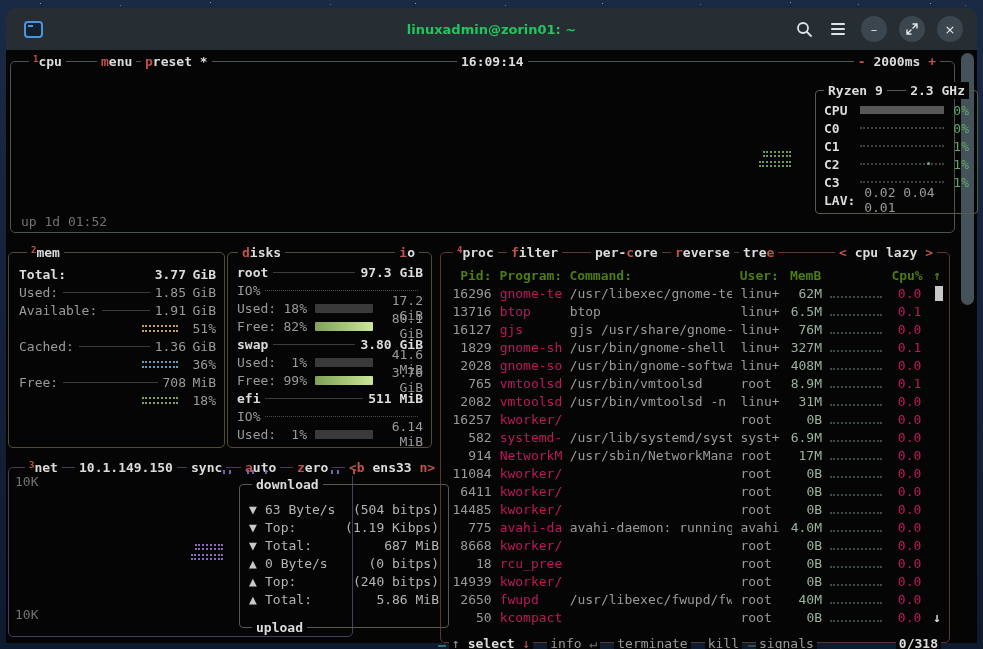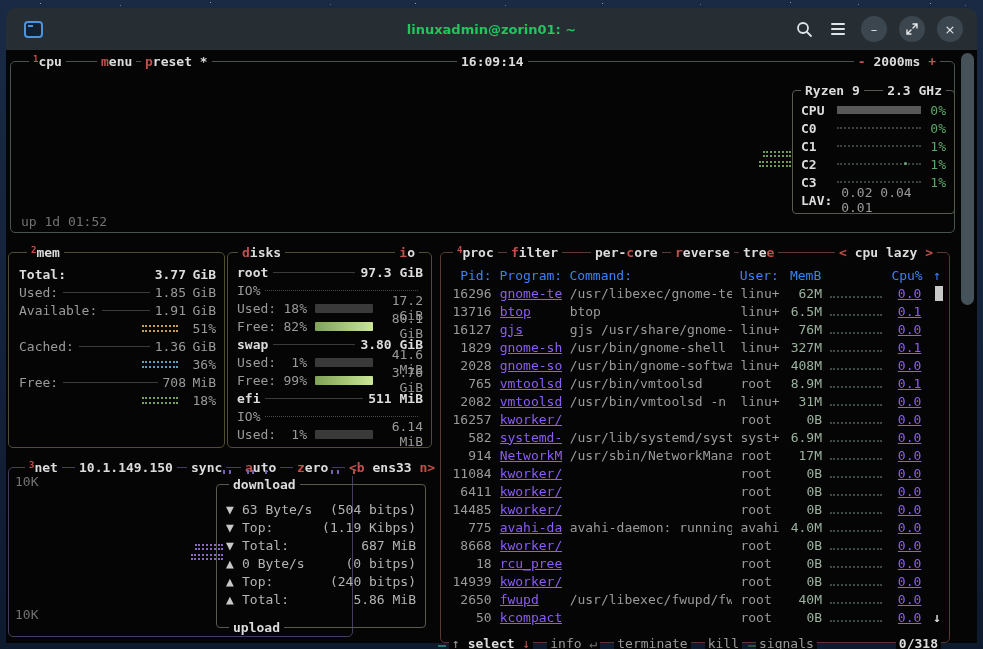--- a/index.html
+++ b/index.html
@@ -33,29 +33,29 @@
   .term-scrollbar { position:absolute; right:9px; top:53px; width:13px; height:252px;
     background:#46525a; border-radius:7px; }
 
   
   .box { position:absolute; border:1px solid #444; border-radius:5px; background:transparent; }
   .b-cpu  { border-color:#46564c; }
   .b-mem  { border-color:#514d35; }
   .b-disks{ border-color:#514d35; }
   .b-net  { border-color:#483b61; }
   .b-proc { border-color:#5c3833; }
-  .b-sub  { border-color:#565b50; border-radius:4px; }
+  .b-sub  { border-color:#565b50; border-radius:4px;margin-left:23px; }
   .btitle { position:absolute; top:-9px; background:#050505; padding:0 4px; white-space:nowrap;
     color:#dcdcdc; font-weight:bold; line-height:17px; }
   .bfoot  { position:absolute; bottom:-9px; background:#050505; padding:0 4px; white-space:nowrap;
     color:#dcdcdc; font-weight:bold; line-height:17px; }
   .wb  { color:#dcdcdc; font-weight:bold; }
   .gray{ color:#9a9a9a; }
   .dim { color:#737373; }
-  .green { color:#8b5cf6;text-decoration:underline; }
+  .green { color:#be185d; }
   .hot { color:#c0514b; }
   .sup { color:#c0514b; font-size:9px; position:relative; top:-4px; font-weight:bold; }
 
   .line { display:flex; align-items:center; height:18px; }
   .fill { flex:1; }
   .hline { border-bottom:1px solid #3b3b3b; height:0; align-self:center; margin:0 5px; }
   .dotfill { border-bottom:1px dotted #4a4a4a; height:0; align-self:center; margin:0 5px; }
   .dotmeter { width:36px; height:7px; border-top:2px dotted var(--mc,#777); border-bottom:2px dotted var(--mc,#777); margin-right:8px; }
   .dotline { display:inline-block; width:52px; height:2px; border-bottom:2px dotted #3d4a40; }
   .bar { width:58px; height:9px; background:#3a3a3a; border-radius:1px; margin-right:8px; }
@@ -78,21 +78,21 @@
   
   .phead, .prow { display:flex; align-items:center; height:18px; padding:0 8px; column-gap:8px; white-space:nowrap; }
   .pc-pid  { width:44px; text-align:right; }
   .pc-prog { width:64px; overflow:hidden; }
   .pc-cmd  { width:168px; overflow:hidden; }
   .pc-user { width:42px; }
   .pc-mem  { width:34px; text-align:right; color:#9ab29e; }
   .pc-dots { width:56px; }
   .pc-cpu  { width:30px; text-align:right; }
   .pc-arrow{ width:12px; text-align:right; }
-  .phead span { color:#3b82f6; font-weight:normal; }
+  .phead span { color:#4d7c0f; font-weight:bold; }
   .proc-thumb { position:absolute; right:6px; top:33px; width:8px; height:15px; background:#c8c8c8; }
 
   .pfoot { position:absolute; left:8px; right:8px; bottom:-9px; display:flex; align-items:center; gap:14px; }
   .pfoot > span { background:#050505; padding:0 3px; white-space:nowrap; }
   .count { margin-left:auto; }
 
   .netstat-row { display:flex; align-items:center; height:18px; padding:0 9px; color:#b4b4b4; }
   .ns-arrow { width:16px; color:#c8c8c8; }
 </style>
 </head>

